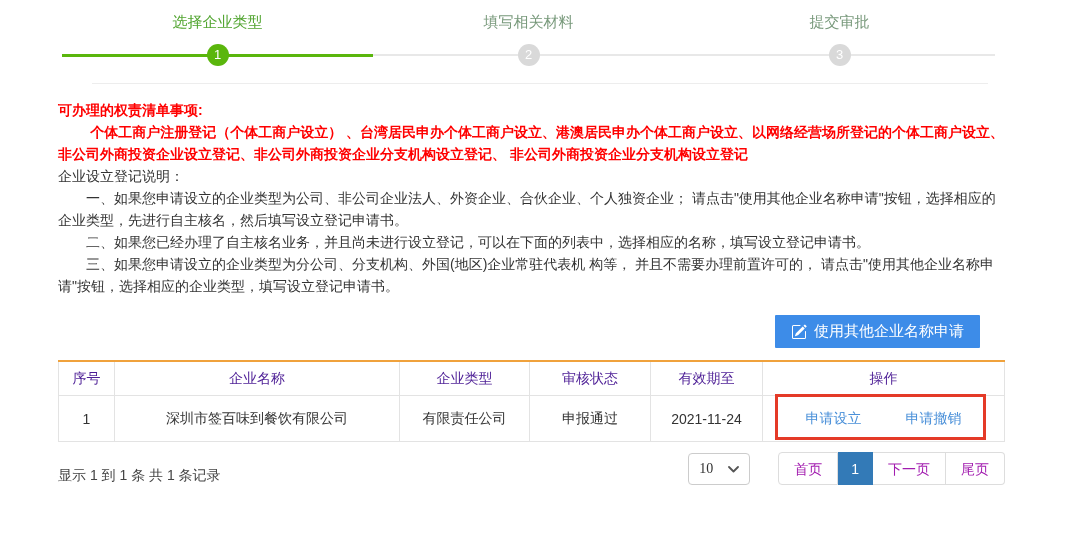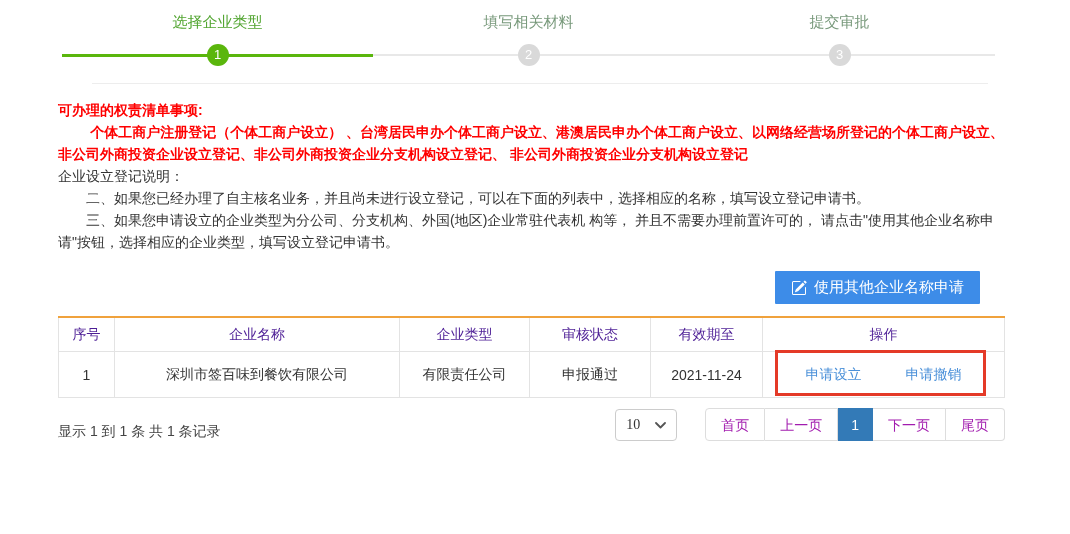--- a/index.html
+++ b/index.html
@@ -86,20 +86,21 @@
       </div>
     </div>
   </div>
   <div class="steps-divider"></div>
 </div>
 
 <div class="content">
   <p class="notice-heading">可办理的权责清单事项:</p>
   <p class="notice-red">个体工商户注册登记（个体工商户设立） 、台湾居民申办个体工商户设立、港澳居民申办个体工商户设立、以网络经营场所登记的个体工商户设立、 非公司外商投资企业设立登记、非公司外商投资企业分支机构设立登记、 非公司外商投资企业分支机构设立登记</p>
   <p>企业设立登记说明：</p>
+  <p class="desc-item">一、如果您申请设立的企业类型为公司、非公司企业法人、外资企业、合伙企业、个人独资企业； 请点击"使用其他企业名称申请"按钮，选择相应的企业类型，先进行自主核名，然后填写设立登记申请书。</p>
   <p class="desc-item">二、如果您已经办理了自主核名业务，并且尚未进行设立登记，可以在下面的列表中，选择相应的名称，填写设立登记申请书。</p>
   <p class="desc-item">三、如果您申请设立的企业类型为分公司、分支机构、外国(地区)企业常驻代表机 构等， 并且不需要办理前置许可的， 请点击"使用其他企业名称申请"按钮，选择相应的企业类型，填写设立登记申请书。</p>
 </div>
 
 <div class="btn-row">
   <button class="btn-blue">
     <span>
       <svg width="16" height="16" viewBox="0 0 16 16" fill="currentColor" aria-hidden="true">
         <path d="M15.502 1.94a.5.5 0 0 1 0 .706L14.459 3.69l-2-2L13.502.646a.5.5 0 0 1 .707 0l1.293 1.293zm-1.75 2.456-2-2L4.939 9.21a.5.5 0 0 0-.121.196l-.805 2.414a.25.25 0 0 0 .316.316l2.414-.805a.5.5 0 0 0 .196-.12l6.813-6.814z"></path>
         <path d="M1 13.5A1.5 1.5 0 0 0 2.5 15h11a1.5 1.5 0 0 0 1.5-1.5v-6a.5.5 0 0 0-1 0v6a.5.5 0 0 1-.5.5h-11a.5.5 0 0 1-.5-.5v-11a.5.5 0 0 1 .5-.5H9a.5.5 0 0 0 0-1H2.5A1.5 1.5 0 0 0 1 2.5v11z"></path>
@@ -154,19 +155,18 @@
     <div class="page-size">
       <span>10</span>
       <span>
         <svg width="11" height="7" viewBox="0 0 11 7" aria-hidden="true">
           <polyline points="1,1 5.5,5.5 10,1" fill="none" stroke="#555" stroke-width="1.8" stroke-linecap="round" stroke-linejoin="round"></polyline>
         </svg>
       </span>
     </div>
     <div class="pagination">
       <div class="page-btn">首页</div>
-      <div class="page-btn">上一页</div>
       <div class="page-btn active">1</div>
       <div class="page-btn">下一页</div>
       <div class="page-btn">尾页</div>
     </div>
   </div>
 </div>
 
 </body></html>

